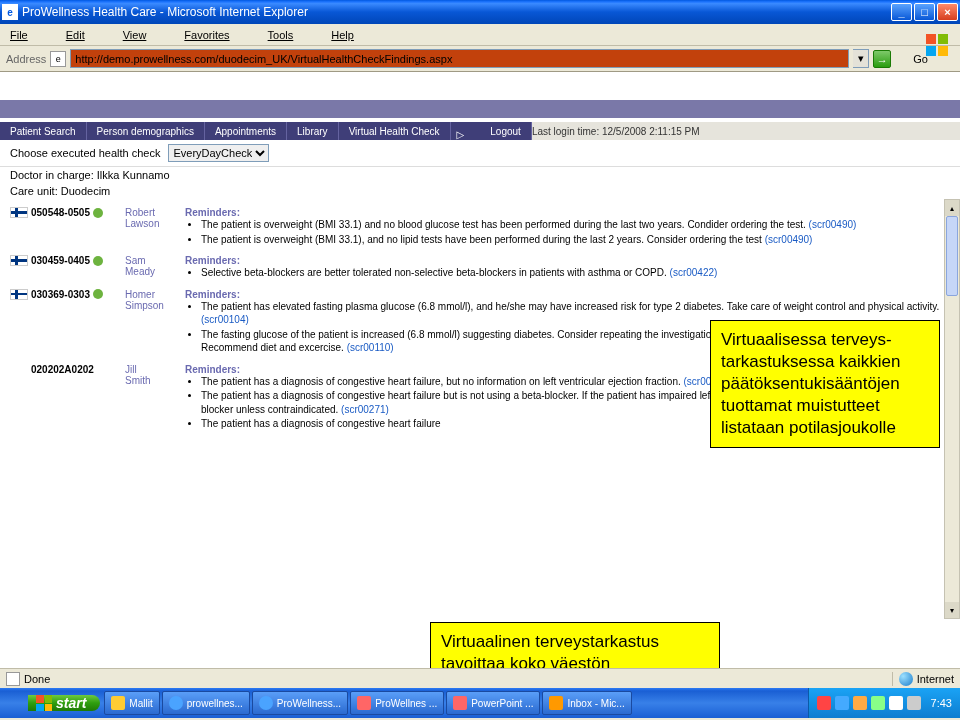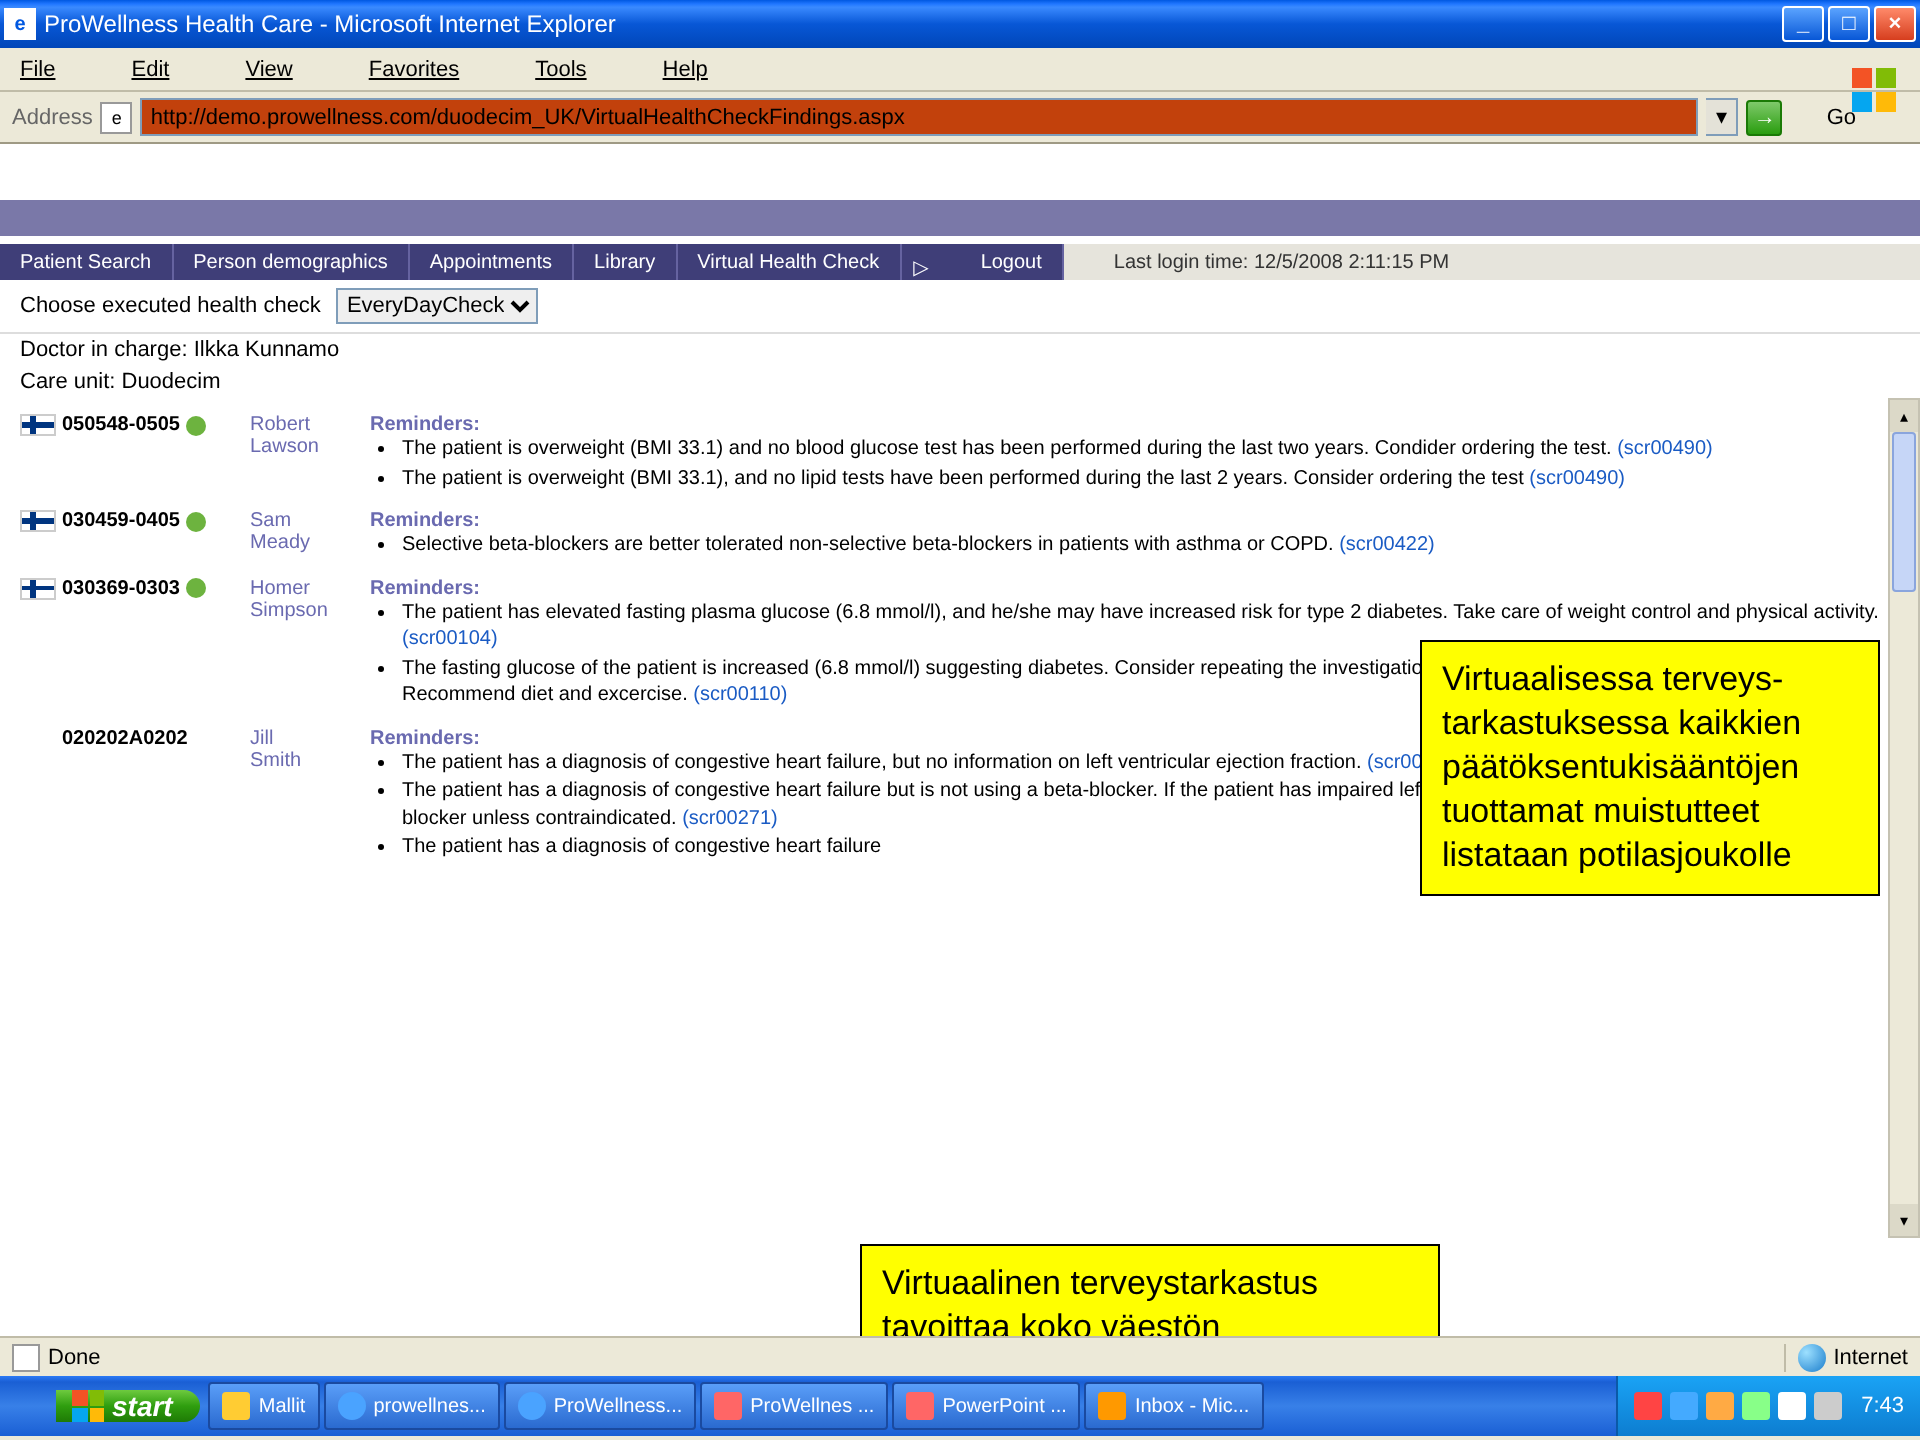--- a/index.html
+++ b/index.html
@@ -34,21 +34,21 @@
   .content { background: #fff; height: 596px; position: relative; overflow: hidden; }
   .band1 { height: 28px; background: #fff; }
   .band2 { height: 18px; background: #7a78a8; }
   .band3 { height: 4px; background: #fff; }
   
   
   .appnav { height: 18px; background: #3f3e78; display: flex; align-items: flex-end; color: #fff; font-size: 10px; }
   .appnav .navitem { padding: 0 10px; border-right: 1px solid #6563a0; height: 100%; display: flex; align-items: center; }
   .appnav .arrow { padding: 0 6px; }
   .appnav .spacer { width: 10px; }
-  .lastlogin { color: #333; background: #e6e4dc; padding: 0 25px; flex: 1; height: 100%; display: flex; align-items: center; font-size: 10px; }
+  .lastlogin { color: #333; background: #e6e4dc; padding: 0 0; flex: 1; height: 100%; display: flex; align-items: center; font-size: 10px; }
   
   
   .filterrow { padding: 4px 10px; display: flex; align-items: center; gap: 8px; font-size: 11px; border-bottom: 1px solid #ddd; }
   .filterrow select { font-size: 11px; border: 1px solid #7f9db9; height: 18px; }
   
   
   .inforow { padding: 2px 10px; font-size: 11px; }
   
   
   .patientarea { display: flex; padding: 4px 0 0 10px; position: relative; }

